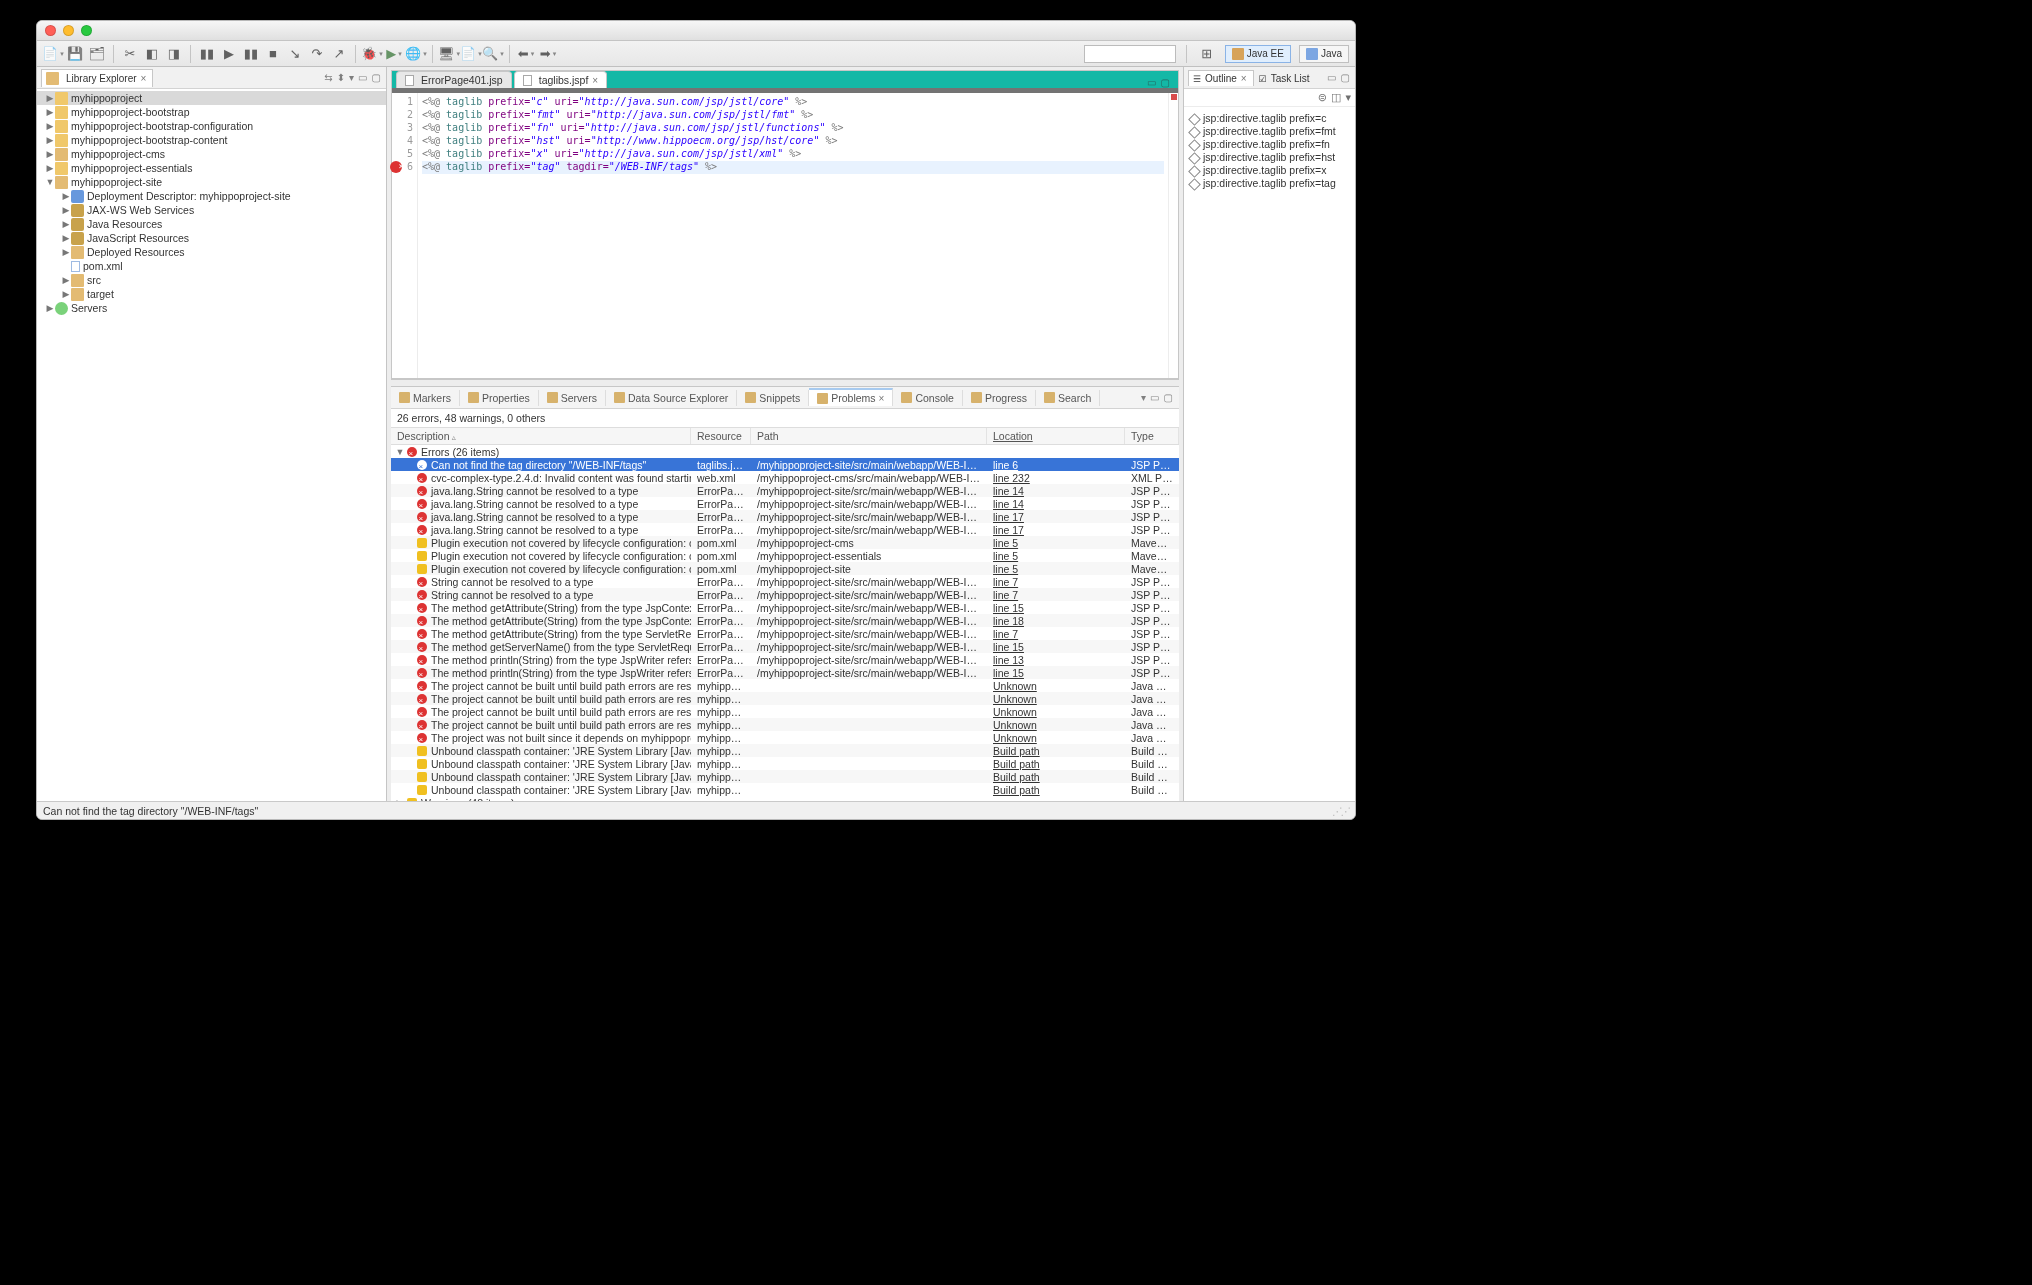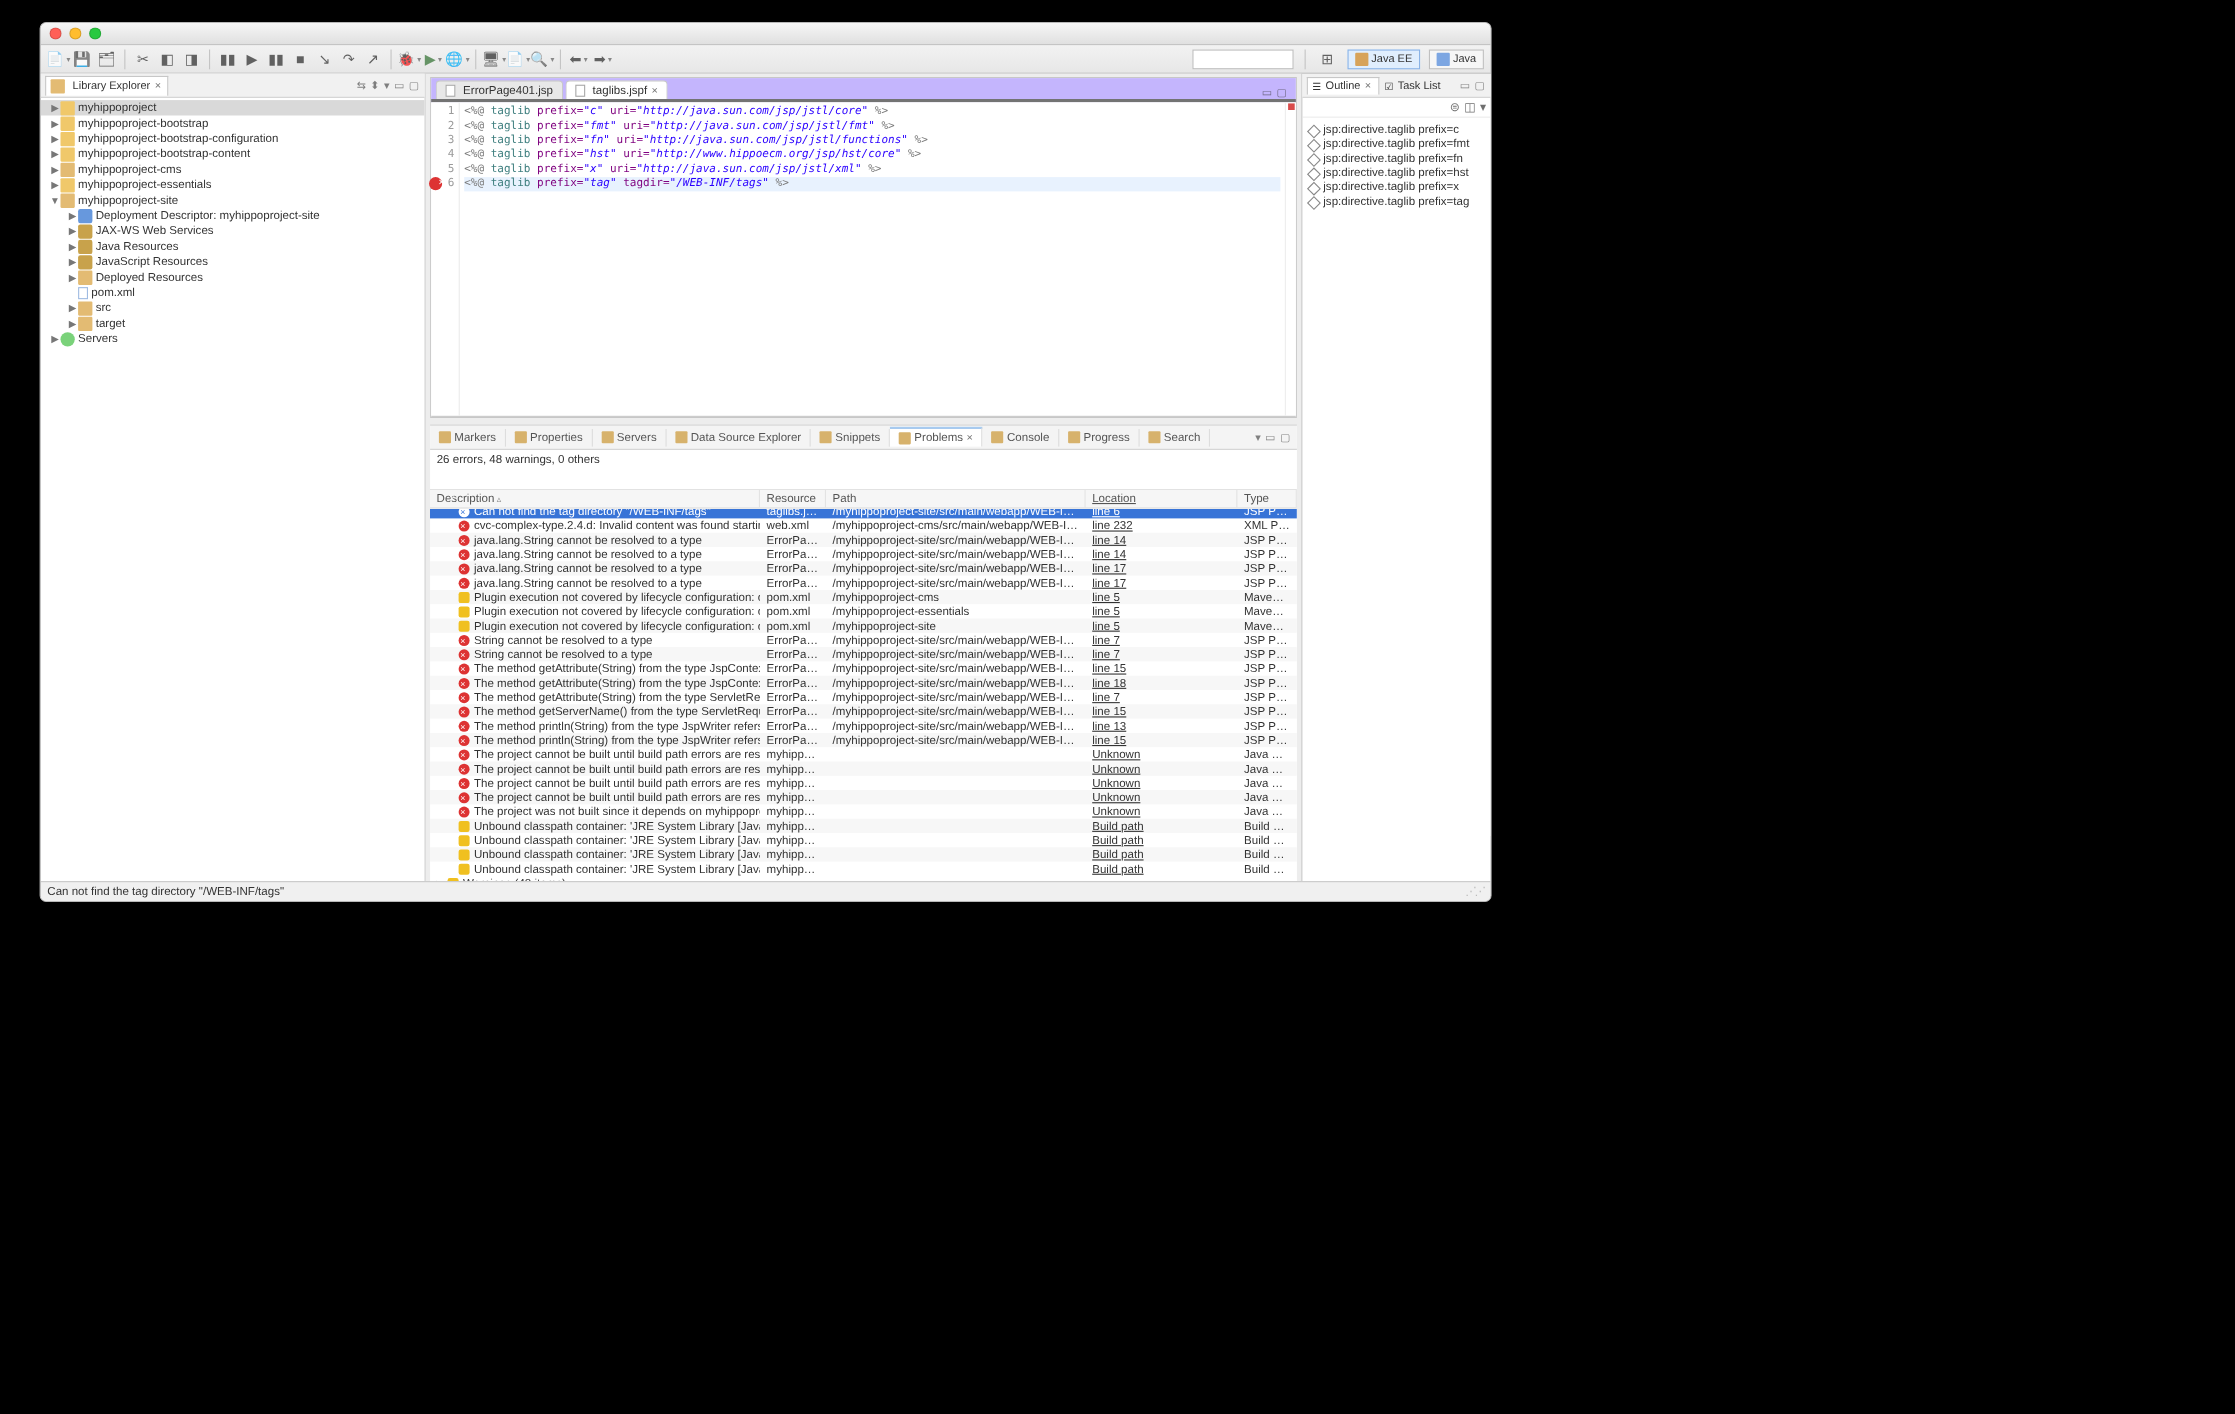--- a/index.html
+++ b/index.html
@@ -101,21 +101,21 @@
   .ico-goldfolder { background:#f0c86a; border-radius:1px; }
   .ico-package { background:#6798dd; border-radius:2px; }
   .ico-lib { background:#c8a24b; border-radius:2px; }
   .ico-file { background:#fff; border:1px solid #a8a8a8; height:11px; width:9px; }
   .ico-xml { background:#fff; border:1px solid #9fbbe2; height:11px; width:9px; }
   .ico-servers { background:#7ad27a; border-radius:7px; }
 
   
   .editor-tabs {
     height:22px; display:flex; align-items:flex-end; padding:0 4px; gap:2px;
-    border-bottom:3px solid #737373; background:#c4b5fd;
+    border-bottom:5px solid #737373; background:#14b8a6;
   }
   .ed-tab {
     display:flex; align-items:center; gap:4px; padding:2px 8px;
     background:#e8e8e8; border:1px solid #c7c7c7; border-bottom:none; font-size:10.5px;
     border-top-left-radius:4px; border-top-right-radius:4px;
   }
   .ed-tab.active { background:#fff; }
   .ed-close { font-size:10px; color:#777; }
   .ed-spacer { flex:1; }
   .ed-ctrl { display:flex; gap:4px; font-size:10px; opacity:.6; padding-right:4px; }
@@ -156,21 +156,21 @@
   .btab-icon { width:11px;height:11px; background:#d7b26c; border-radius:1px; display:inline-block; }
   .btab-icons-right { margin-left:auto; display:flex; gap:4px; padding-right:6px; opacity:.6; font-size:10px; }
 
   .problems-summary { padding:3px 6px; font-size:10.5px; }
 
   .problems-table {
     flex:1; overflow:auto;
   }
   .pt-head {
     display:flex; font-size:10.5px; color:#555; border-top:1px solid #ddd;
-    border-bottom:1px solid #ddd; background:#f6f6f6; position:sticky; top:17px;
+    border-bottom:1px solid #ddd; background:#f6f6f6; position:sticky; top:0;
   }
   .pt-head > div { padding:2px 6px; border-right:1px solid #e3e3e3; }
   .c-desc { flex:1 1 430px; }
   .c-res { width:60px; flex:none; }
   .c-path { width:236px; flex:none; overflow:hidden; text-overflow:ellipsis; }
   .c-loc { width:138px; flex:none;text-decoration:underline; }
   .c-type { width:54px; flex:none; }
 
   .pt-row {
     display:flex; font-size:10.5px; height:13px; align-items:center;

